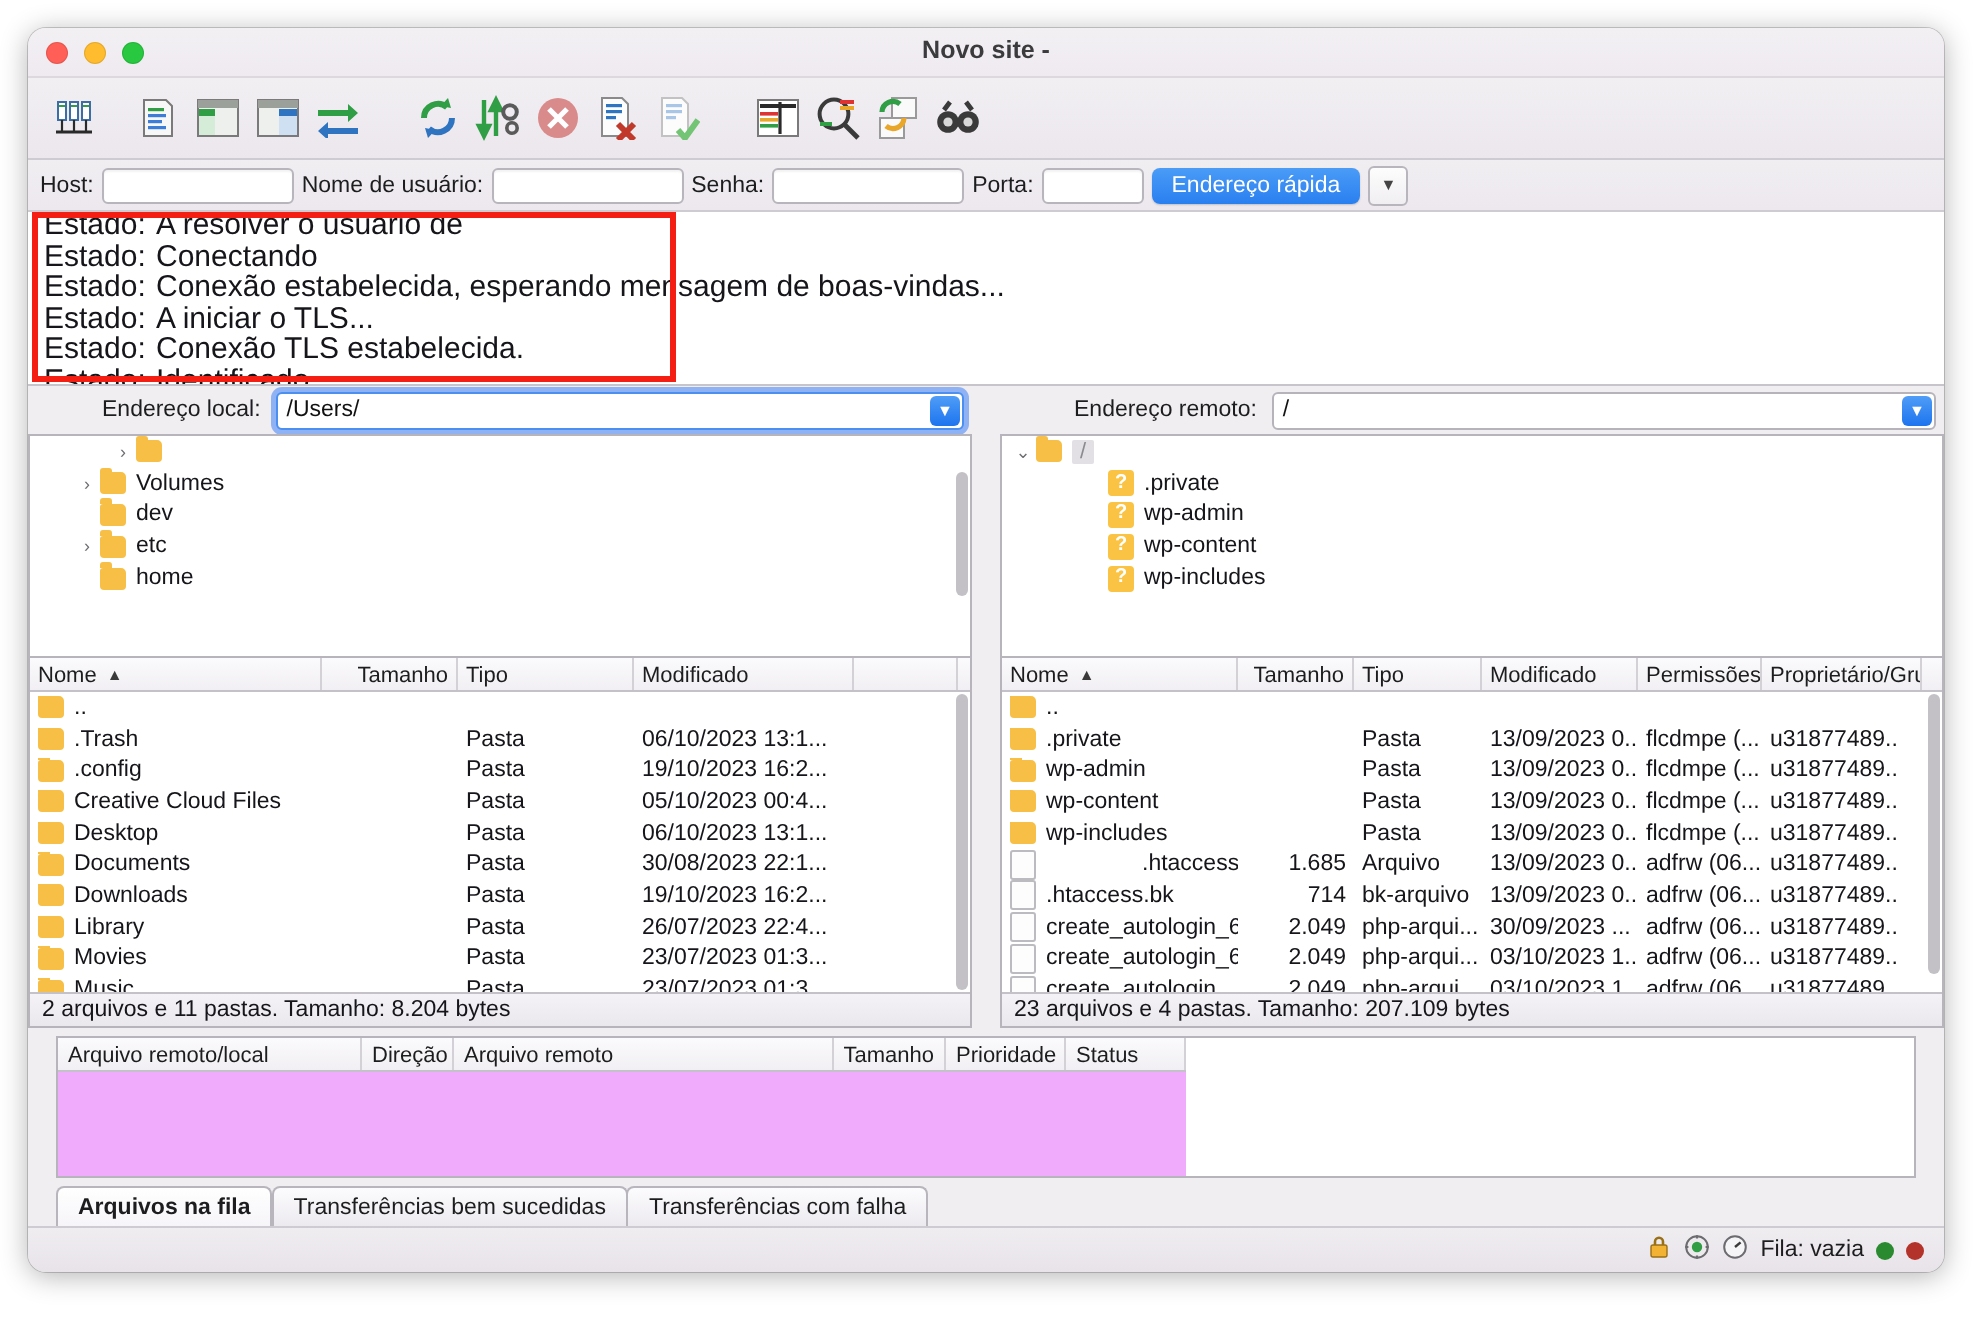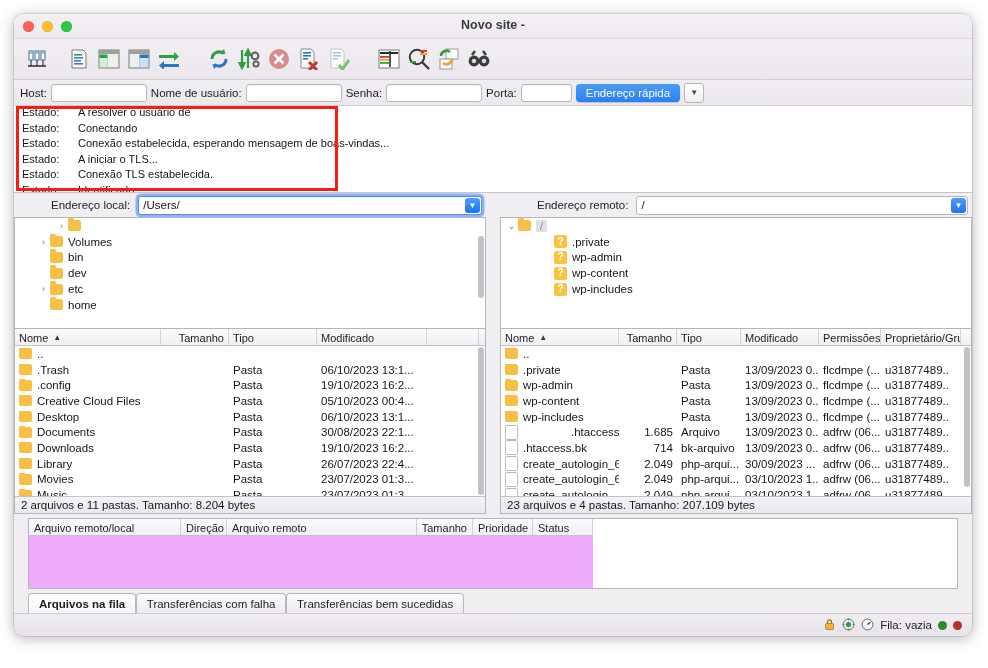--- a/index.html
+++ b/index.html
@@ -108,21 +108,21 @@
   .logpanel {
     position: relative;
     height: 86px;
     background: #ffffff;
     border-bottom: 0.5px solid #c8c4cb;
     flex: none;
     overflow: hidden;
   }
   .logline {
     display: flex;
-    font-size: 11px;
+    font-size: 15px;
     line-height: 11.3px;
     color: #15151a;
     padding-left: 8px;
   }
   .logline .lbl { width: 56px; flex: none; }
   .logline.first { color: #15151a; }
   .log-clip { position: absolute; left: 0; top: -5px; right: 0; }
   .redbox {
     position: absolute;
     left: 2px; top: 0px;
@@ -550,25 +550,20 @@
                 <span></span>
               </div>
               <div class="tree-row" style="padding-left: 22px;">
                 <span class="twisty">›</span>
                 <span class="folder-ico"></span>
                 <span>Volumes</span>
               </div>
               <div class="tree-row" style="padding-left: 22px;">
                 <span class="twisty"></span>
                 <span class="folder-ico"></span>
-                <span>bin</span>
-              </div>
-              <div class="tree-row" style="padding-left: 22px;">
-                <span class="twisty"></span>
-                <span class="folder-ico"></span>
                 <span>dev</span>
               </div>
               <div class="tree-row" style="padding-left: 22px;">
                 <span class="twisty">›</span>
                 <span class="folder-ico"></span>
                 <span>etc</span>
               </div>
               <div class="tree-row" style="padding-left: 22px;">
                 <span class="twisty"></span>
                 <span class="folder-ico"></span>
@@ -1084,24 +1079,24 @@
           </div>
         </div>
       <div class="q-body"></div>
     </div>
 
     <div class="tabbar" id="tabbar">
         <div class="tab active">
           <span>Arquivos na fila</span>
         </div>
         <div class="tab">
-          <span>Transferências com falha</span>
+          <span>Transferências bem sucedidas</span>
         </div>
         <div class="tab">
-          <span>Transferências bem sucedidas</span>
+          <span>Transferências com falha</span>
         </div>
       </div>
 
     <div class="statusbar">
       <span>
         <svg width="13" height="13" viewBox="0 0 13 13">
           <rect x="2.5" y="5.5" width="8" height="6" rx="1" fill="#f2b233" stroke="#9a7016" stroke-width="0.7"></rect>
           <path d="M4.5 5.5 v-1.6 a2 2 0 0 1 4 0 v1.6" fill="none" stroke="#9a7016" stroke-width="1.3"></path>
         </svg>
       </span>

